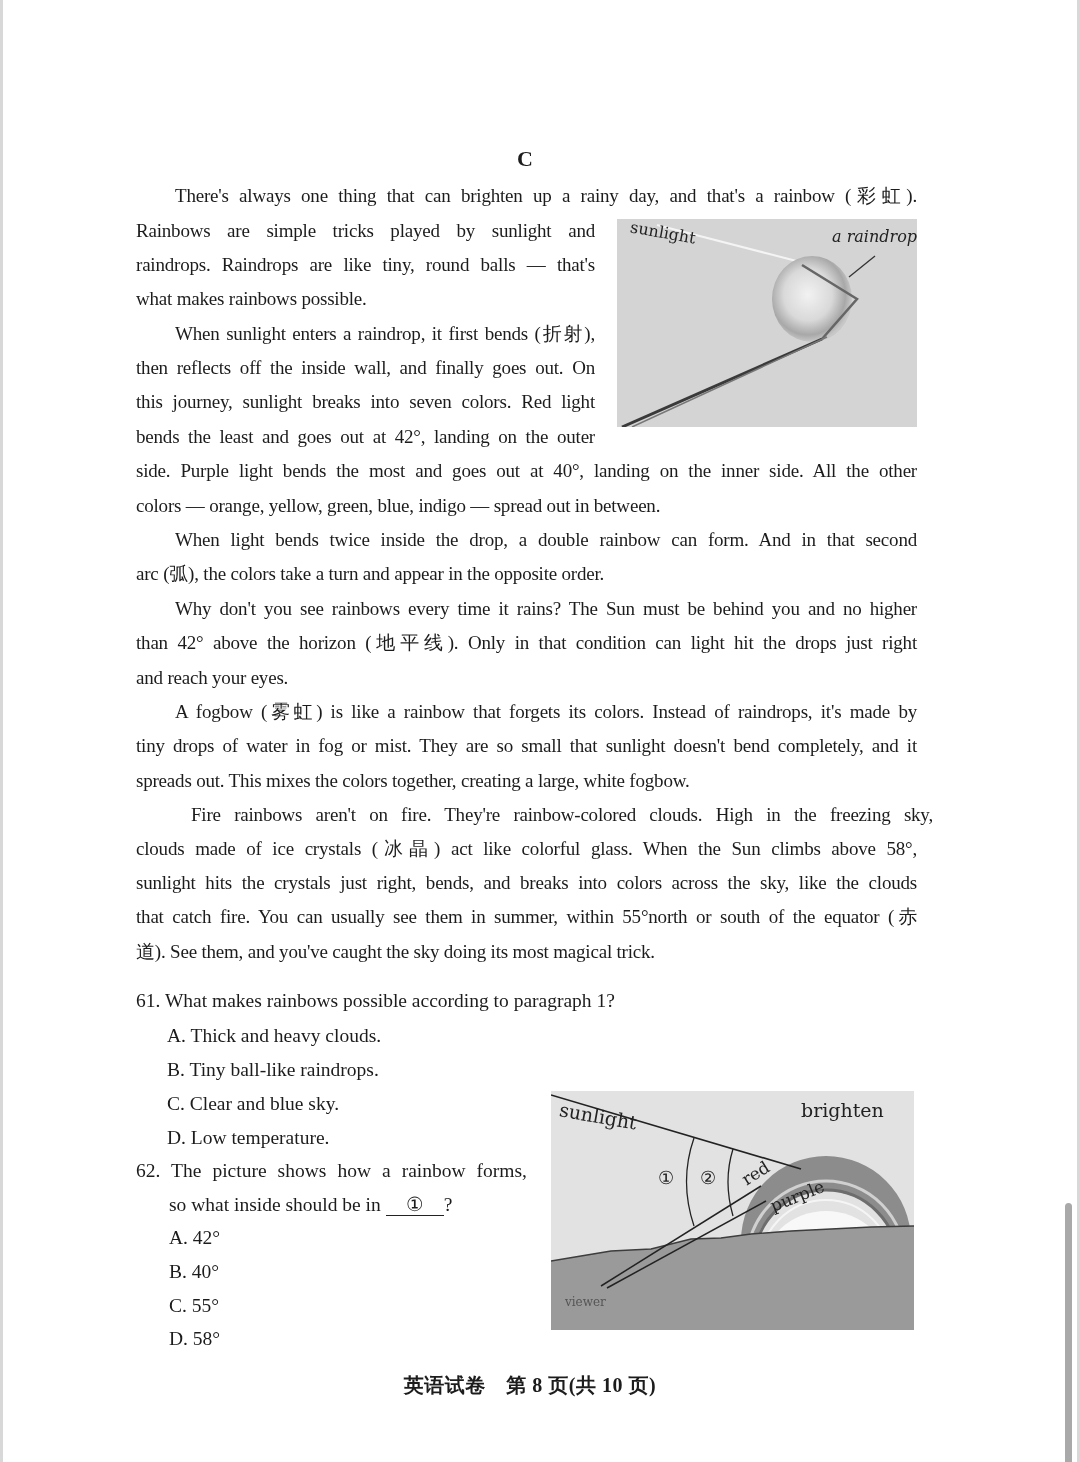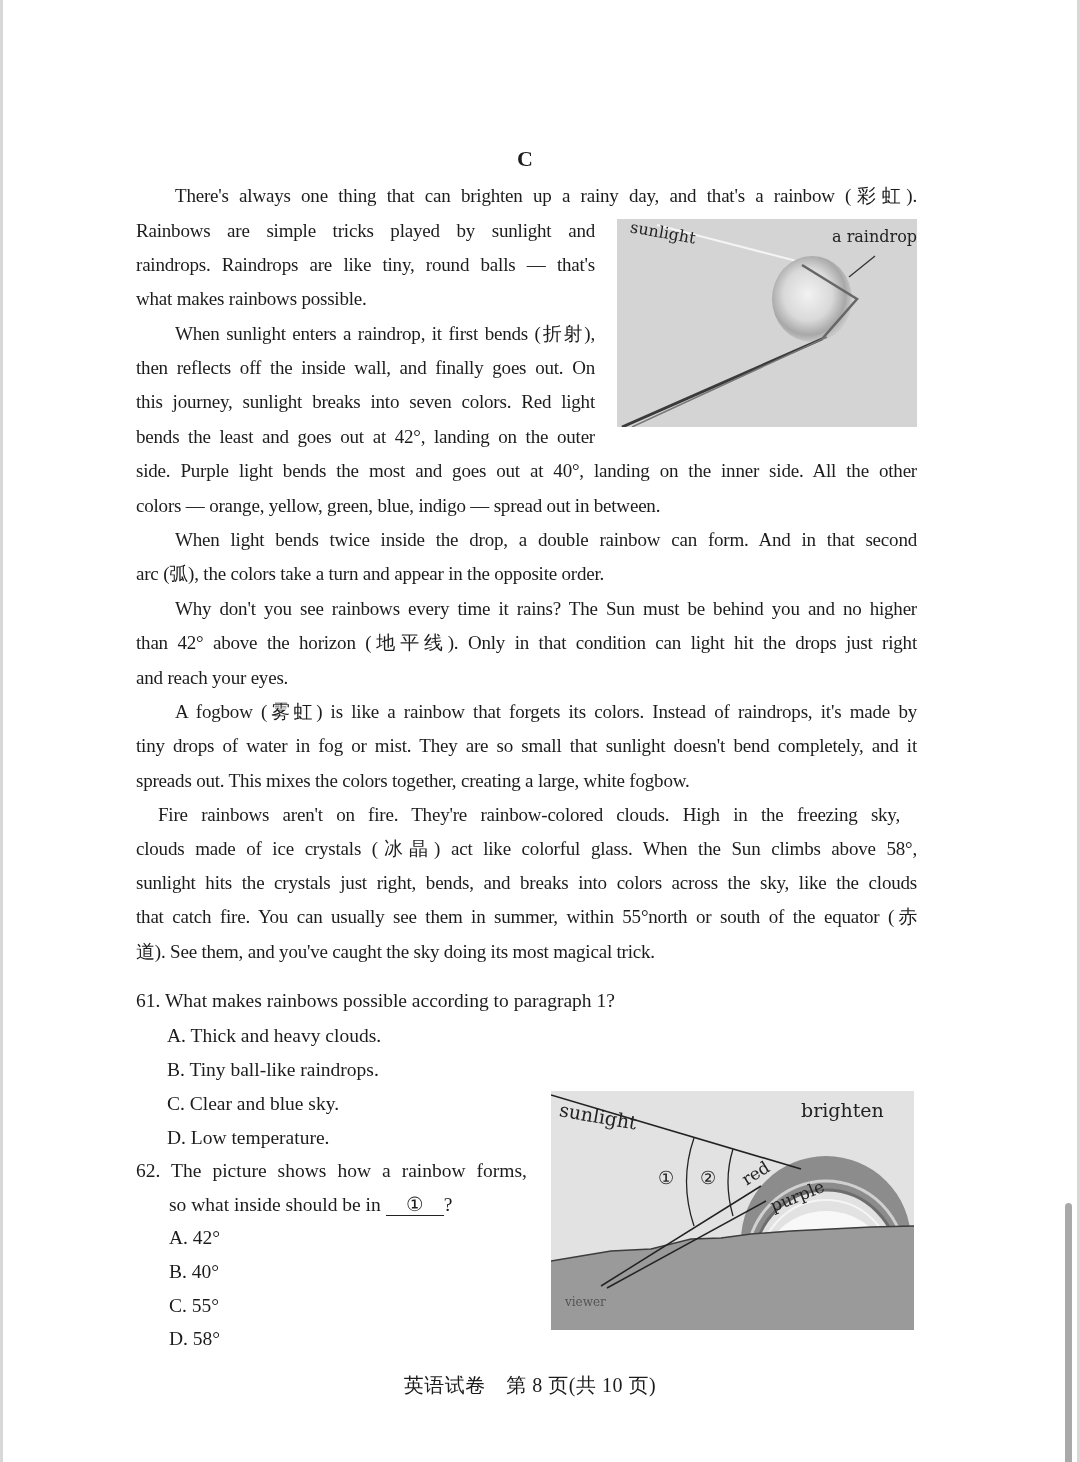--- a/index.html
+++ b/index.html
@@ -19,21 +19,21 @@
     .j { text-align: justify; text-align-last: justify; white-space: normal; }
 
     .fig { position: absolute; background: #d6d6d6; overflow: hidden; }
     .fig svg { display: block; }
     .fig-label { position: absolute; font-family: "DejaVu Serif", serif; color: #222; font-size: 17px; }
 
     .q { position: absolute; font-size: 19.5px; white-space: nowrap; line-height: 24px; }
     .opt { position: absolute; font-size: 19.5px; white-space: nowrap; line-height: 24px; }
     .blank { display: inline-block; width: 58px; border-bottom: 1.5px solid #222; text-align: center; line-height: 20px; }
 
-    .footer { position: absolute; left: 0; width: 1060px; top: 1372px; text-align: center; font-size: 20px; font-weight: normal; letter-spacing: 0.5px; }
+    .footer { position: absolute; left: 0; width: 1060px; top: 1372px; text-align: center; font-size: 20px; font-weight: bold; letter-spacing: 0.5px; }
   </style>
 </head>
 <body>
 
 <div class="edge-left"></div>
 <div class="edge-right"></div>
 <div class="scroll-thumb"></div>
 
 <div class="section-letter">C</div>
 
@@ -53,21 +53,21 @@
 <div class="line" style="left:136px; top:562px;">arc (弧), the colors take a turn and appear in the opposite order.</div>
 
 <div class="line j" style="left:175px; top:597px; width:742px;">Why don't you see rainbows every time it rains? The Sun must be behind you and no higher</div>
 <div class="line j" style="left:136px; top:631px; width:781px;">than 42° above the horizon (地平线). Only in that condition can light hit the drops just right</div>
 <div class="line" style="left:136px; top:666px;">and reach your eyes.</div>
 
 <div class="line j" style="left:175px; top:700px; width:742px;">A fogbow (雾虹) is like a rainbow that forgets its colors. Instead of raindrops, it's made by</div>
 <div class="line j" style="left:136px; top:734px; width:781px;">tiny drops of water in fog or mist. They are so small that sunlight doesn't bend completely, and it</div>
 <div class="line" style="left:136px; top:769px;">spreads out. This mixes the colors together, creating a large, white fogbow.</div>
 
-<div class="line j" style="left:158px; top:803px; width:742px;font-family:Liberation Serif, serif;">Fire rainbows aren't on fire. They're rainbow-colored clouds. High in the freezing sky,</div>
+<div class="line j" style="left:191px; top:803px; width:742px;font-family:Liberation Serif, serif;">Fire rainbows aren't on fire. They're rainbow-colored clouds. High in the freezing sky,</div>
 <div class="line j" style="left:136px; top:837px; width:781px;">clouds made of ice crystals (冰晶) act like colorful glass. When the Sun climbs above 58°,</div>
 <div class="line j" style="left:136px; top:871px; width:781px;">sunlight hits the crystals just right, bends, and breaks into colors across the sky, like the clouds</div>
 <div class="line j" style="left:136px; top:905px; width:781px;">that catch fire. You can usually see them in summer, within 55°north or south of the equator (赤</div>
 <div class="line" style="left:136px; top:940px;">道). See them, and you've caught the sky doing its most magical trick.</div>
 
 <div class="fig" style="left:617px; top:219px; width:300px; height:208px; background:#d4d4d4;">
   <svg width="300" height="208">
     <defs>
       <radialGradient id="drop" cx="45%" cy="45%" r="55%">
         <stop offset="0%" stop-color="#f2f2f2"></stop>
@@ -77,21 +77,21 @@
       </radialGradient>
     </defs>
     <line x1="40" y1="6" x2="195" y2="46" stroke="#f4f4f4" stroke-width="2"></line>
     <ellipse cx="195" cy="80" rx="40" ry="43" fill="url(#drop)"></ellipse>
     <polyline points="185,46 240,80 205,120" fill="none" stroke="#666" stroke-width="2.5"></polyline>
     <line x1="205" y1="120" x2="5" y2="208" stroke="#3a3a3a" stroke-width="3"></line>
     <line x1="210" y1="118" x2="15" y2="208" stroke="#777" stroke-width="1.5"></line>
     <line x1="258" y1="37" x2="232" y2="58" stroke="#333" stroke-width="1.3"></line>
   </svg>
   <div class="fig-label" style="left:13px; top:4px; transform:rotate(10deg); font-size:16px;">sunlight</div>
-  <div class="fig-label" style="left:215px; top:8px; font-size:16px;">a raindrop</div>
+  <div class="fig-label" style="left:215px; top:8px; font-size:16px;font-style:italic;">a raindrop</div>
 </div>
 
 <div class="q" style="left:136px; top:989px;">
   <span>61.</span>
   <span>What makes rainbows possible according to paragraph 1?</span>
 </div>
 <div class="opt" style="left:167px; top:1024px;">A. Thick and heavy clouds.</div>
 <div class="opt" style="left:167px; top:1058px;">B. Tiny ball-like raindrops.</div>
 <div class="opt" style="left:167px; top:1092px;">C. Clear and blue sky.</div>
 <div class="opt" style="left:167px; top:1126px;">D. Low temperature.</div>

